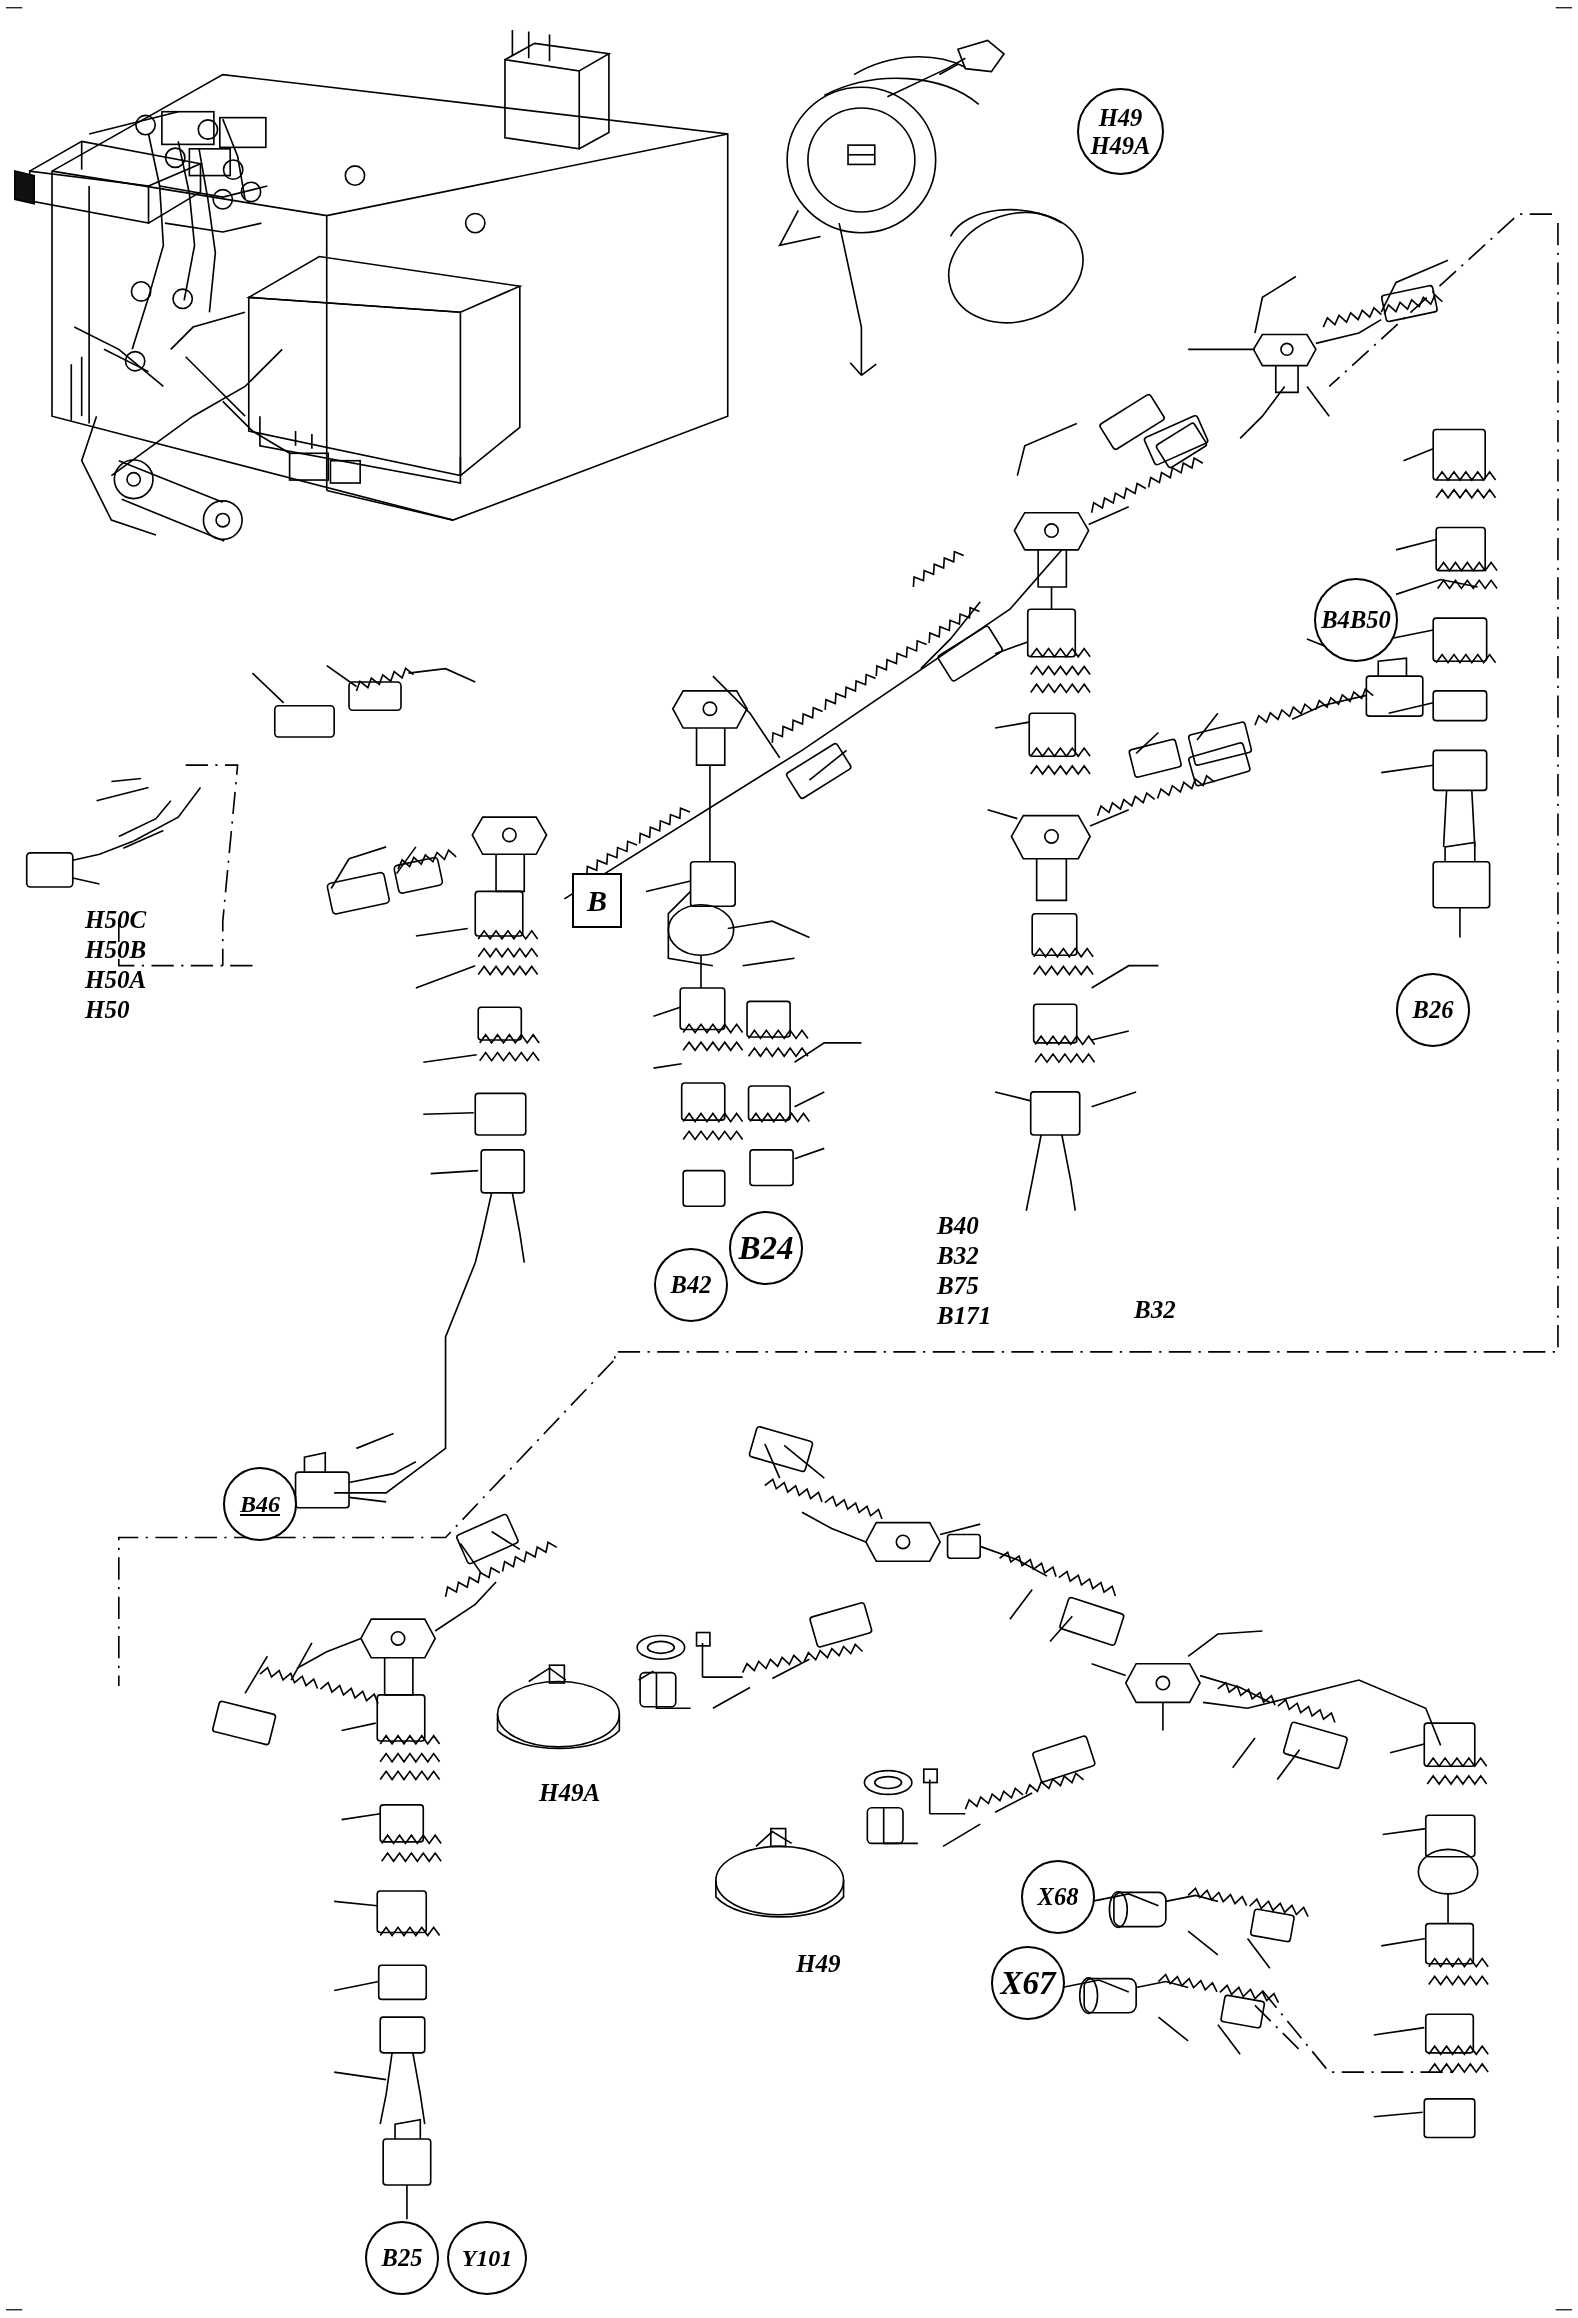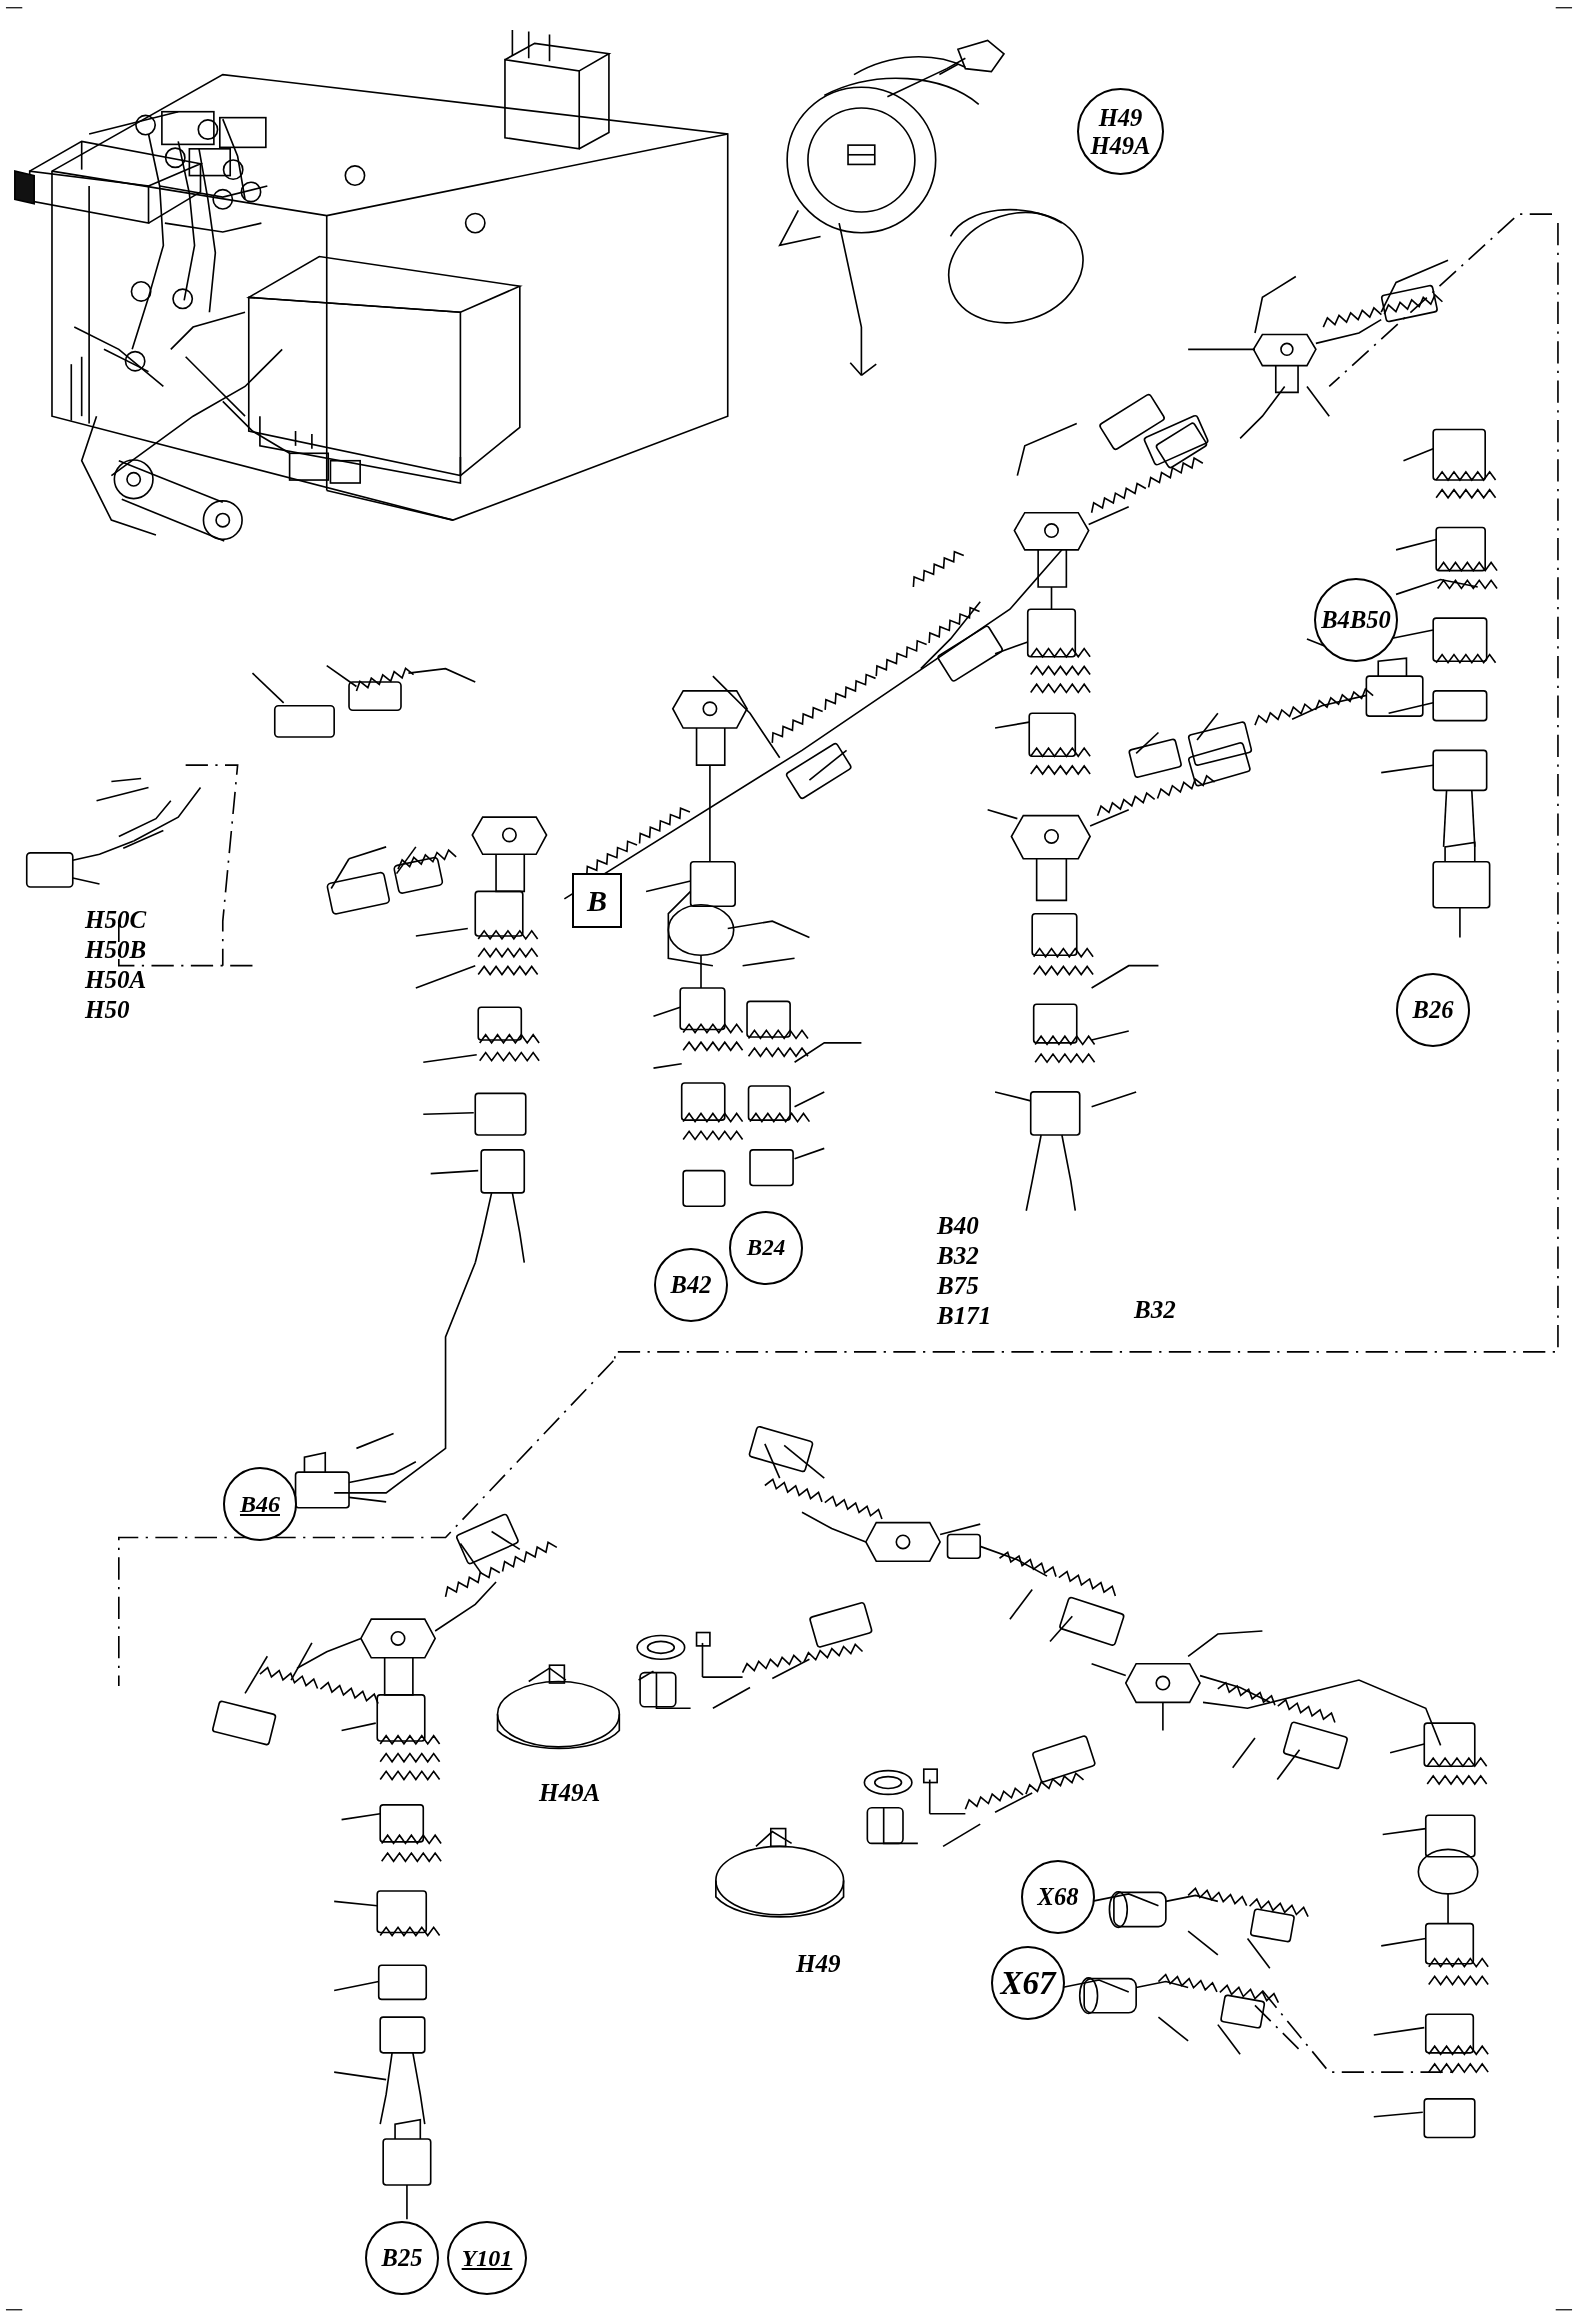--- a/index.html
+++ b/index.html
@@ -596,28 +596,28 @@
 
   <div class="bubble" style="left:1314px;top:578px;width:80px;height:80px;font-size:24.5px;flex-direction:row;line-height:28px;">
     <div>B4</div>
     <div>B50</div>
   </div>
 
   <div class="bubble" style="left:1396px;top:973px;width:70px;height:70px;font-size:24.5px;">B26</div>
 
   <div class="bubble" style="left:654px;top:1248px;width:70px;height:70px;font-size:24.5px;">B42</div>
 
-  <div class="bubble" style="left:729px;top:1211px;width:70px;height:70px;font-size:23px;">B24</div>
+  <div class="bubble" style="left:729px;top:1211px;width:70px;height:70px;font-size:33px;">B24</div>
 
   <div class="bubble" style="left:223px;top:1467px;width:70px;height:70px;font-size:24px;text-decoration:underline;">B46</div>
 
   <div class="bubble" style="left:1021px;top:1860px;width:70px;height:70px;font-size:24.5px;">X68</div>
 
   <div class="bubble" style="left:991px;top:1946px;width:70px;height:70px;font-size:33px;">X67</div>
 
   <div class="bubble" style="left:365px;top:2221px;width:70px;height:70px;font-size:24.5px;text-align:center;">B25</div>
 
-  <div class="bubble" style="left:447px;top:2221px;width:76px;height:70px;font-size:24px;text-decoration:underline;">Y101</div>
+  <div class="bubble" style="left:447px;top:2221px;width:76px;height:70px;font-size:24px;">Y101</div>
 
   <div class="boxlbl" style="left:572px;top:873px;width:46px;height:51px;font-size:30px;">B</div>
 
 </div>
 
 
 </body></html>

